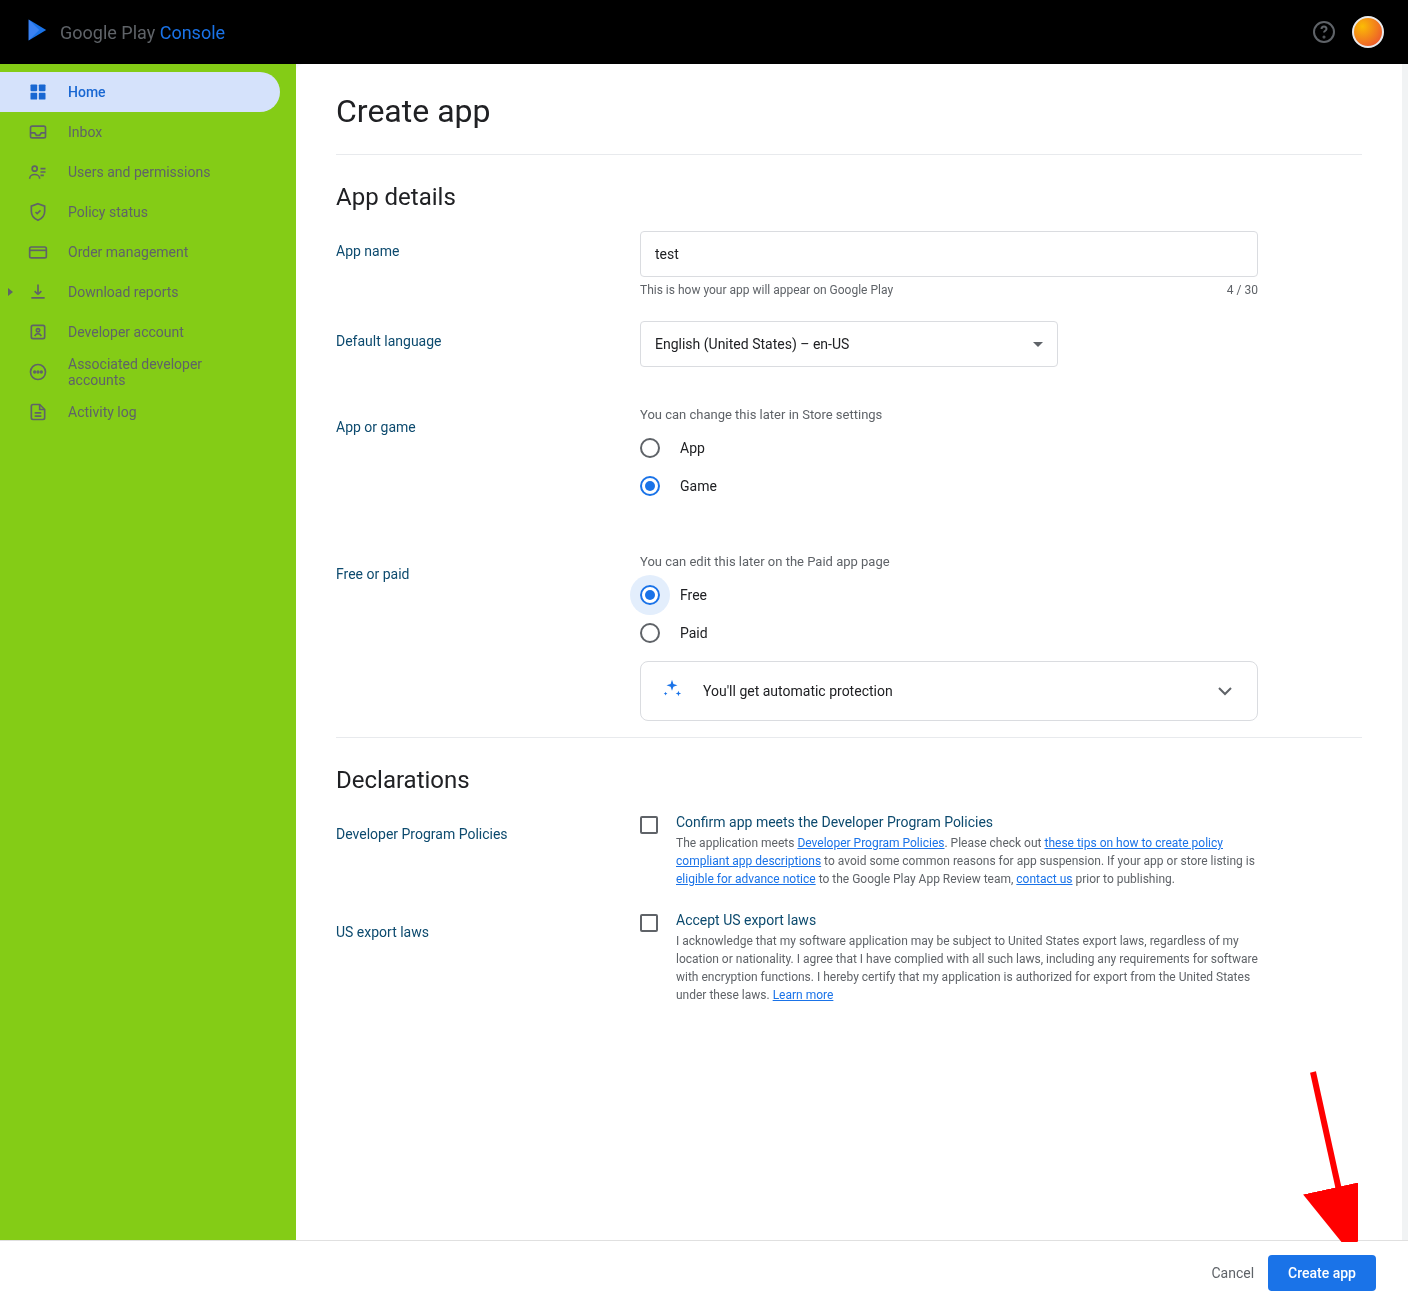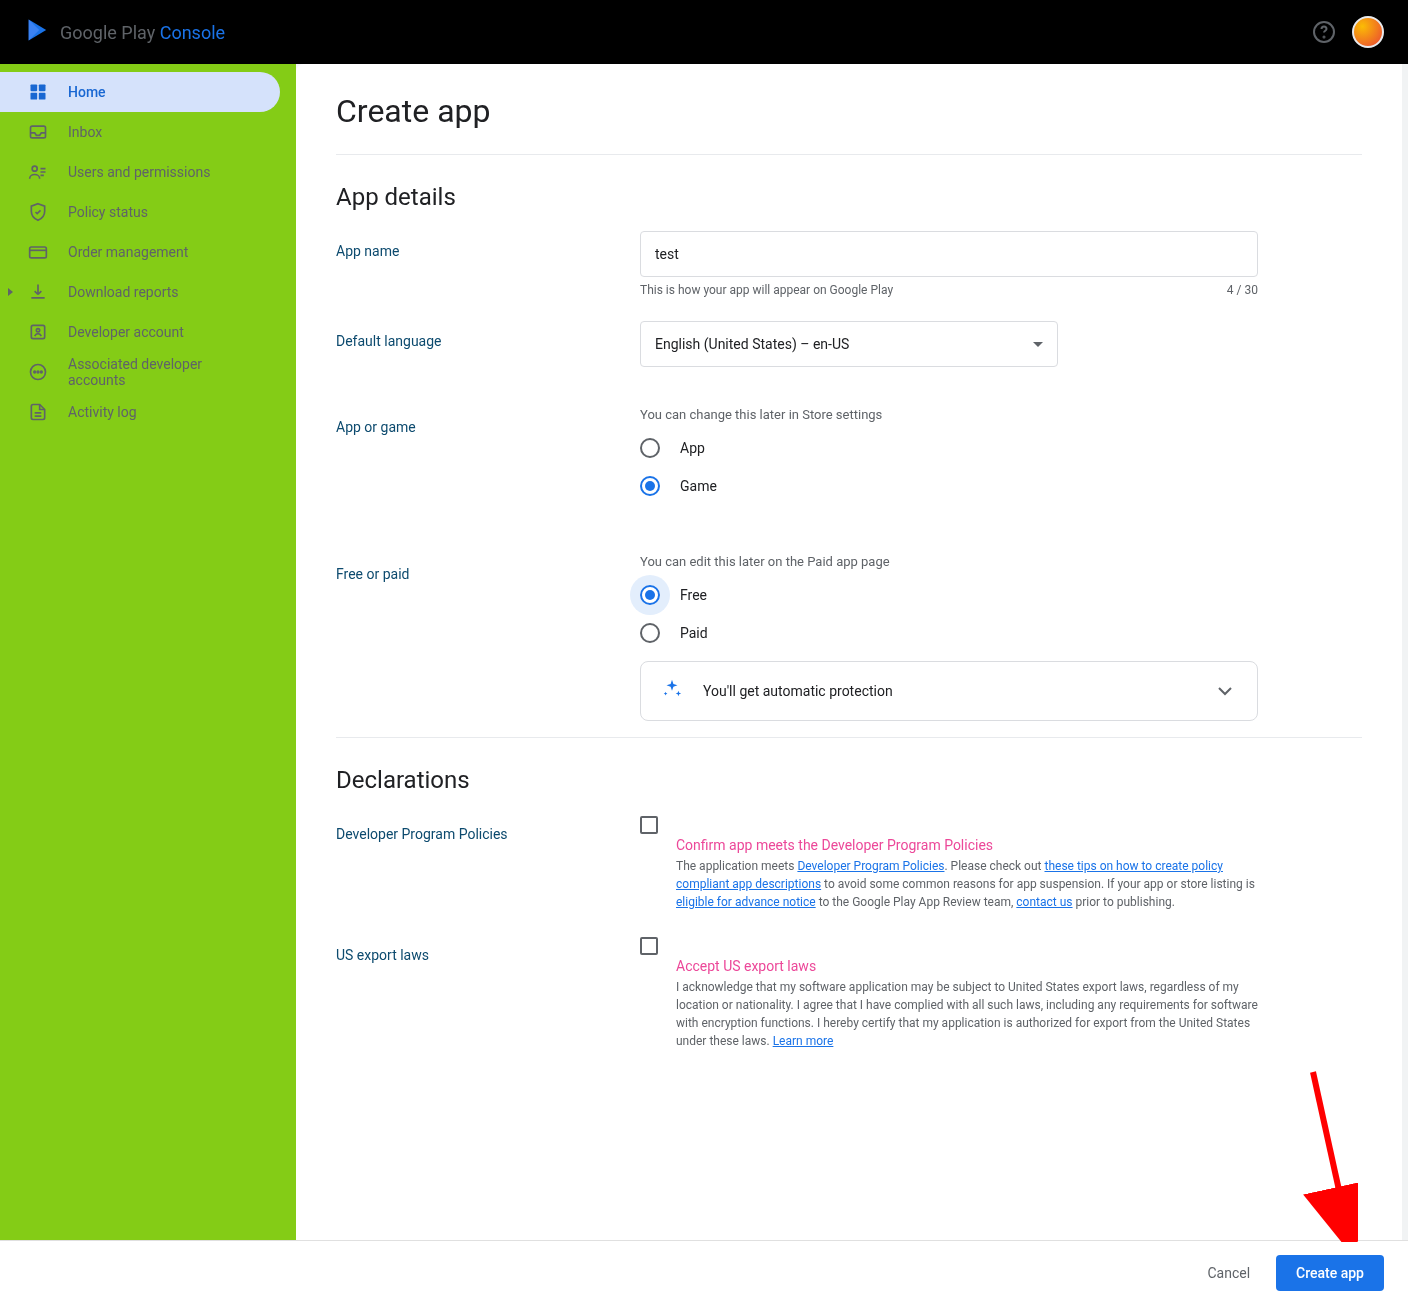--- a/index.html
+++ b/index.html
@@ -152,35 +152,34 @@
 .info-text { flex: 1; font-size: 14px; color: #202124; }
 .chev-down { width: 24px; height: 24px; color: #5f6368; }
 
 .divider { border: none; border-top: 1px solid #e8eaed; margin: 16px 0 0 0; }
 
 .checkbox-row { display: flex; align-items: flex-start; gap: 18px; }
 .checkbox-box {
   width: 18px; height: 18px; border: 2px solid #5f6368; border-radius: 2px; flex-shrink: 0; margin-top: 2px; cursor: pointer;
 }
 .check-content { flex: 1; }
-.check-title { font-size: 14px; color: #ec4899; margin-bottom: 4px; margin-top: 23px; }
+.check-title { font-size: 14px; color: #0c4a6e; margin-bottom: 4px; }
 .check-desc { font-size: 12px; color: #5f6368; line-height: 1.5; }
 .check-desc a { color: #1a73e8; text-decoration: underline; cursor: pointer; }
 
 .footer-bar {
   position: absolute;
   bottom: 0; left: 0; right: 0;
   height: 64px;
   background: #fff;
   border-top: 1px solid #e0e0e0;
   display: flex;
   align-items: center;
   justify-content: flex-end;
-  padding: 0 24px;
-  gap: 12px;
+  padding: 0 32px;
 }
 .btn-text {
   background: none; border: none; font-size: 14px; color: #5f6368; padding: 10px 14px; cursor: pointer; font-family: inherit;
 }
 .btn-primary {
   background: #1a73e8; color: #fff; border: none; font-size: 14px; padding: 10px 20px; border-radius: 4px; cursor: pointer; font-family: inherit; font-weight: 500;
 }
 
 .arrow-annotation {
   position: absolute;

